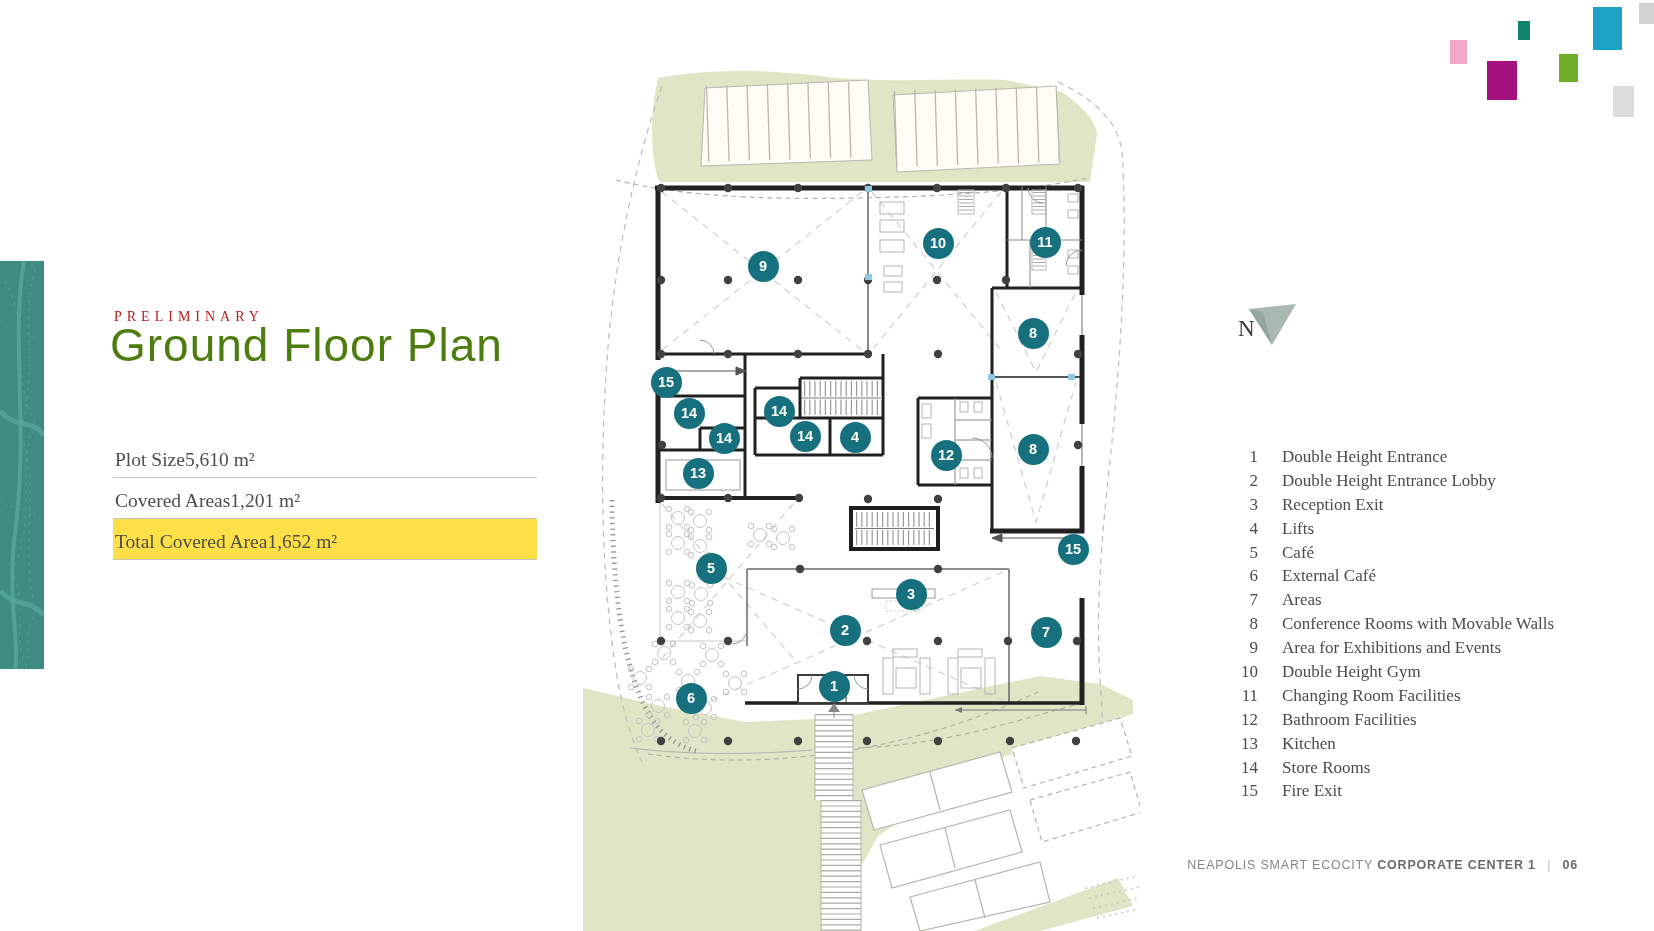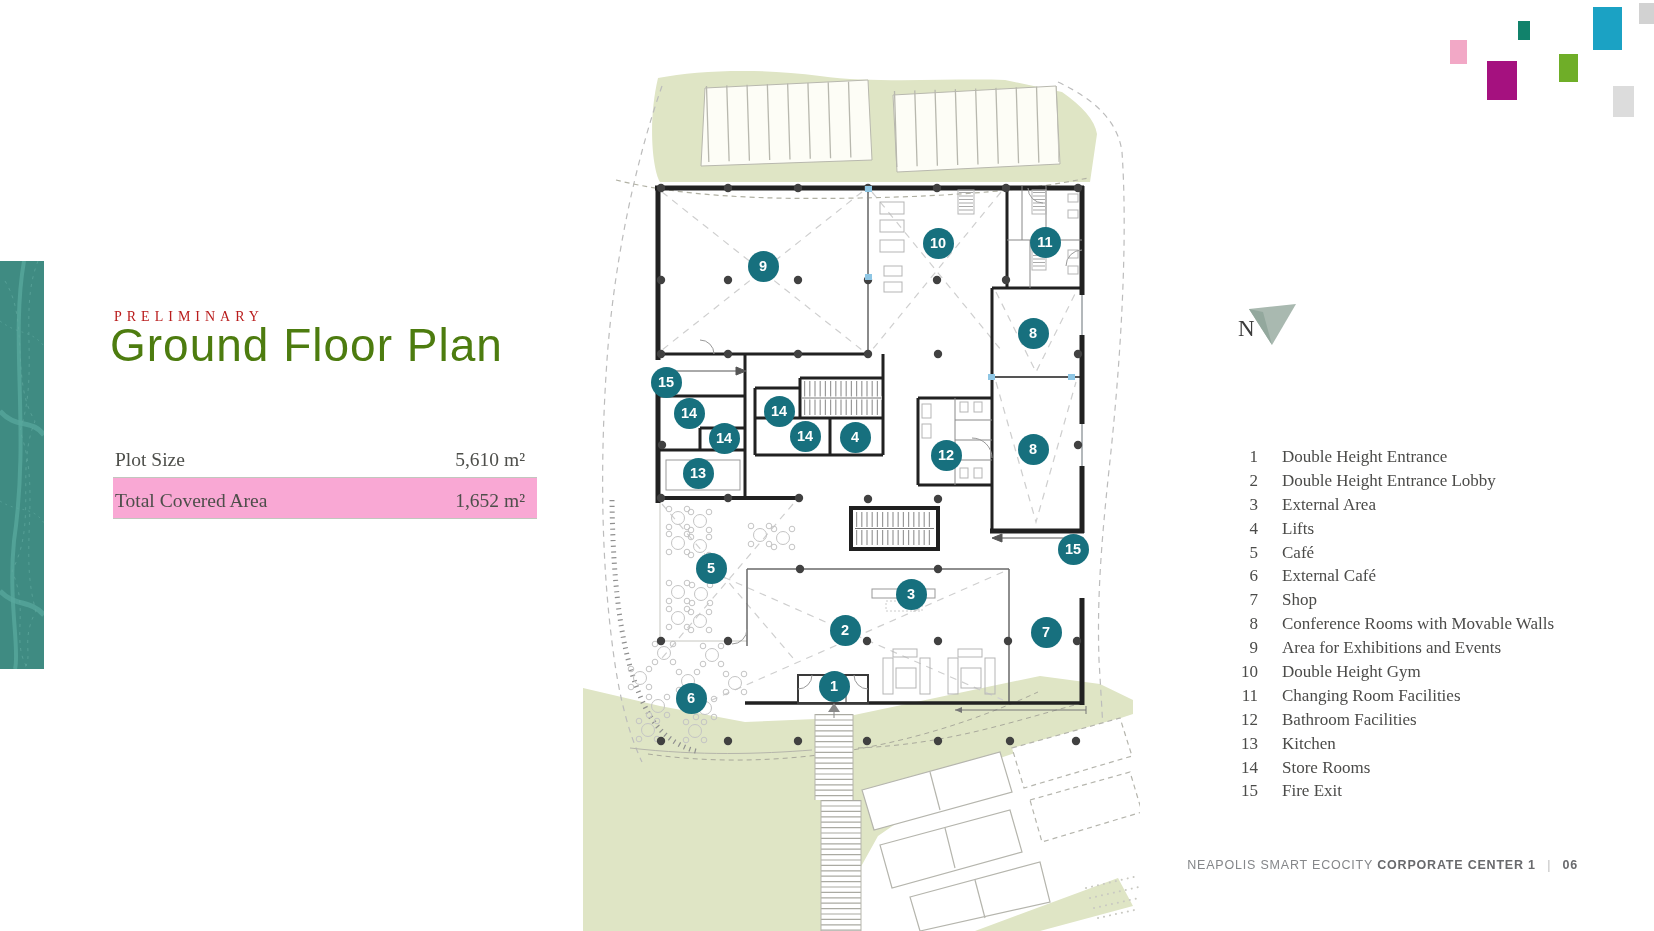--- a/index.html
+++ b/index.html
@@ -10,23 +10,23 @@
   .leaf-strip{position:absolute;left:0;top:261px;width:44px;height:408px;}
 
   
   .kicker{position:absolute;left:114px;top:309px;font-size:14px;letter-spacing:5px;
           color:#b91c1c;}
   .page-title{position:absolute;left:110px;top:318px;font-size:46px;color:#4d7c0f;
           font-family:"Liberation Sans",sans-serif;font-weight:300;letter-spacing:1px;}
 
   
   .stats{position:absolute;left:113px;top:437px;width:424px;font-size:19.5px;color:#4d4e4a;}
-  .stats .row{display:flex;justify-content:space-between;align-items:flex-end;height:41px;
+  .stats .row{display:flex;align-items:flex-end;height:41px;
           border-bottom:1px solid #c2c6be;padding:0 12px 6px 2px;box-sizing:border-box;}
-  .stats .row.hl{background:#f9a8d4;}
+  .stats .row.hl{background:#fde047;}
   .stats .val{text-align:right;}
 
   
   .legend{position:absolute;left:1200px;top:445px;color:#4b4b49;font-size:17px;}
   .legend .li{display:flex;height:23.9px;line-height:23.9px;}
   .legend .n{width:58px;text-align:right;}
   .legend .t{padding-left:24px;white-space:nowrap;}
 
   
   .footer{position:absolute;top:858px;right:76px;font-family:"Liberation Sans",sans-serif;
@@ -60,20 +60,24 @@
   <path d="M0,60 C20,75 30,68 44,85 M0,240 C18,252 32,244 44,262" stroke="#5fa89e" stroke-width="1" fill="none" stroke-dasharray="2,4" opacity="0.6"></path>
 </svg>
 
 <div class="kicker">PRELIMINARY</div>
 <div class="page-title">Ground Floor Plan</div>
 
 <div class="stats">
   <div class="row">
     <span class="lbl">Plot Size</span>
     <span class="val">5,610 m²</span>
+  </div>
+  <div class="row">
+    <span class="lbl">Covered Areas</span>
+    <span class="val">1,201 m²</span>
   </div>
   <div class="row hl">
     <span class="lbl">Total Covered Area</span>
     <span class="val">1,652 m²</span>
   </div>
 </div>
 
 <svg id="plan-svg" class="plan-svg" width="565" height="871" viewBox="575 60 565 871">
 
   <g fill="#dfe5c5" stroke="none">
@@ -435,37 +439,37 @@
   <div class="li">
       <span class="n">1</span>
       <span class="t">Double Height Entrance</span>
     </div>
   <div class="li">
       <span class="n">2</span>
       <span class="t">Double Height Entrance Lobby</span>
     </div>
   <div class="li">
       <span class="n">3</span>
-      <span class="t">External Area</span>
+      <span class="t">Reception Exit</span>
     </div>
   <div class="li">
       <span class="n">4</span>
       <span class="t">Lifts</span>
     </div>
   <div class="li">
       <span class="n">5</span>
       <span class="t">Café</span>
     </div>
   <div class="li">
       <span class="n">6</span>
       <span class="t">External Café</span>
     </div>
   <div class="li">
       <span class="n">7</span>
-      <span class="t">Shop</span>
+      <span class="t">Areas</span>
     </div>
   <div class="li">
       <span class="n">8</span>
       <span class="t">Conference Rooms with Movable Walls</span>
     </div>
   <div class="li">
       <span class="n">9</span>
       <span class="t">Area for Exhibitions and Events</span>
     </div>
   <div class="li">

